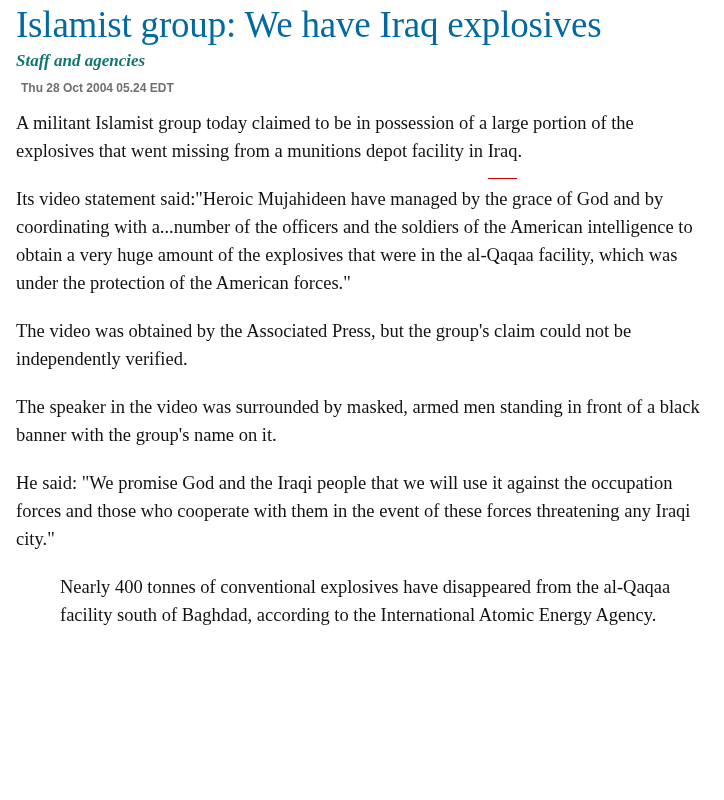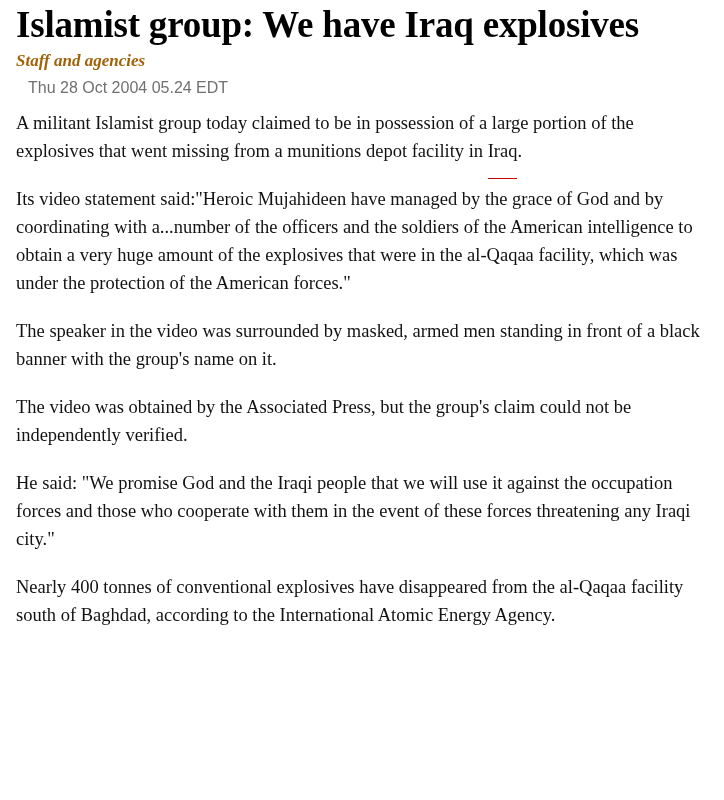--- a/index.html
+++ b/index.html
@@ -16,50 +16,52 @@
   }
   .article {
     padding: 4px 18px 10px 16px;
     box-sizing: border-box;
     width: 724px;
   }
   .headline {
     font-family: "Liberation Serif", serif;
     font-size: 37px;
     line-height: 41px;
-    font-weight: 700;
+    font-weight: 400;
     letter-spacing: -0.2px;
     margin: 0 0 6px 0;
-    color: #000000;
+    color: #0369a1;
   }
   .byline {
     font-family: "Liberation Serif", serif;
     font-style: italic;
     font-weight: 700;
     font-size: 17px;
     line-height: 20px;
-    color: #a16207;
+    color: #0f766e;
     margin: 0 0 10px 0;
   }
   .timestamp {
     font-family: "Liberation Sans", sans-serif;
-    font-size: 16px;
+    font-size: 12px;
     line-height: 14px;
     color: #707070;
-    margin: 0 0 14px 12px;
+    margin: 0 0 14px 5px;
+    font-weight: bold;
   }
   .body p {
     font-family: "Liberation Serif", serif;
     font-size: 18.5px;
     line-height: 28px;
     margin: 0 0 20px 0;
     color: #121212;
   }
   .body p:last-child {
     margin-bottom: 0;
+    margin-left: 44px;
   }
   a.inline-link {
     color: #121212;
     text-decoration: none;
     border-bottom: 1px solid #c70000;
     padding-bottom: 17px;
   }
 </style>
 </head>
 <body>
@@ -72,22 +74,22 @@
 
   <div class="timestamp">Thu 28 Oct 2004 05.24 EDT</div>
 
   <div class="body">
 
     <p><span>A militant Islamist group today claimed to be in possession of a large portion of the explosives that went missing from a munitions depot facility in </span><a class="inline-link" href="#">Iraq</a><span>.</span></p>
 
 
     <p>Its video statement said:"Heroic Mujahideen have managed by the grace of God and by coordinating with a...number of the officers and the soldiers of the American intelligence to obtain a very huge amount of the explosives that were in the al-Qaqaa facility, which was under the protection of the American forces."</p>
 
+    <p>The video was obtained by the Associated Press, but the group's claim could not be independently verified.</p>
+
     <p>The speaker in the video was surrounded by masked, armed men standing in front of a black banner with the group's name on it.</p>
-
-    <p>The video was obtained by the Associated Press, but the group's claim could not be independently verified.</p>
 
     <p>He said: "We promise God and the Iraqi people that we will use it against the occupation forces and those who cooperate with them in the event of these forces threatening any Iraqi city."</p>
 
     <p>Nearly 400 tonnes of conventional explosives have disappeared from the al-Qaqaa facility south of Baghdad, according to the International Atomic Energy Agency.</p>
 
   </div>
 </div>
 
 </body></html>

